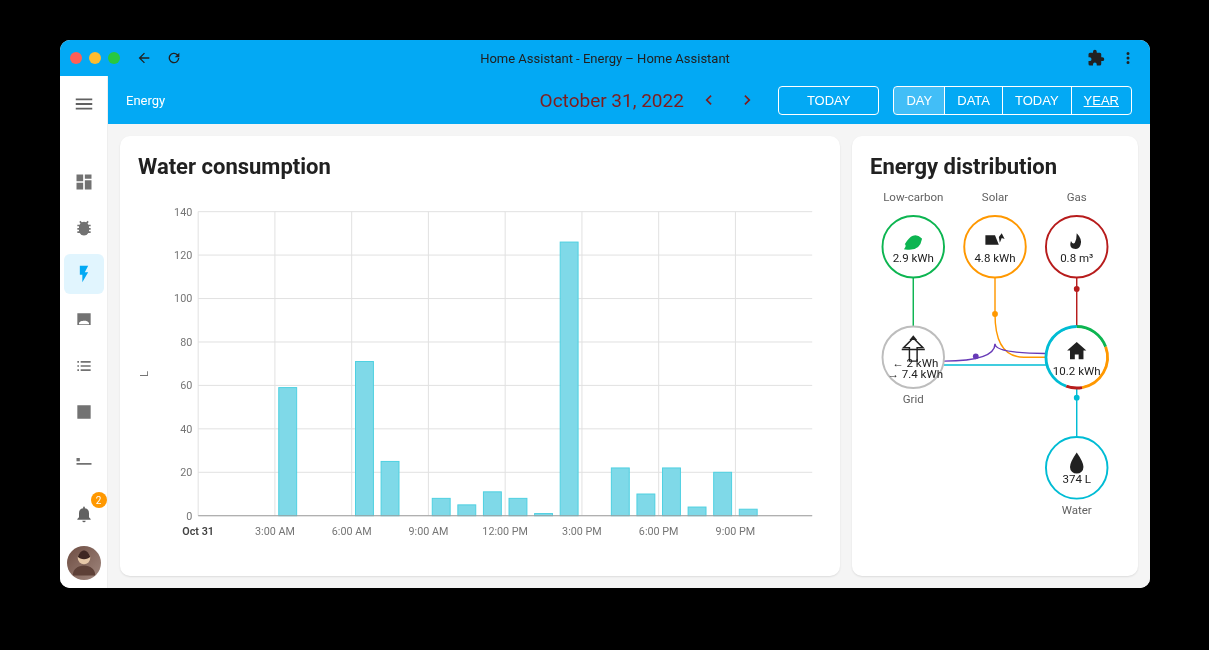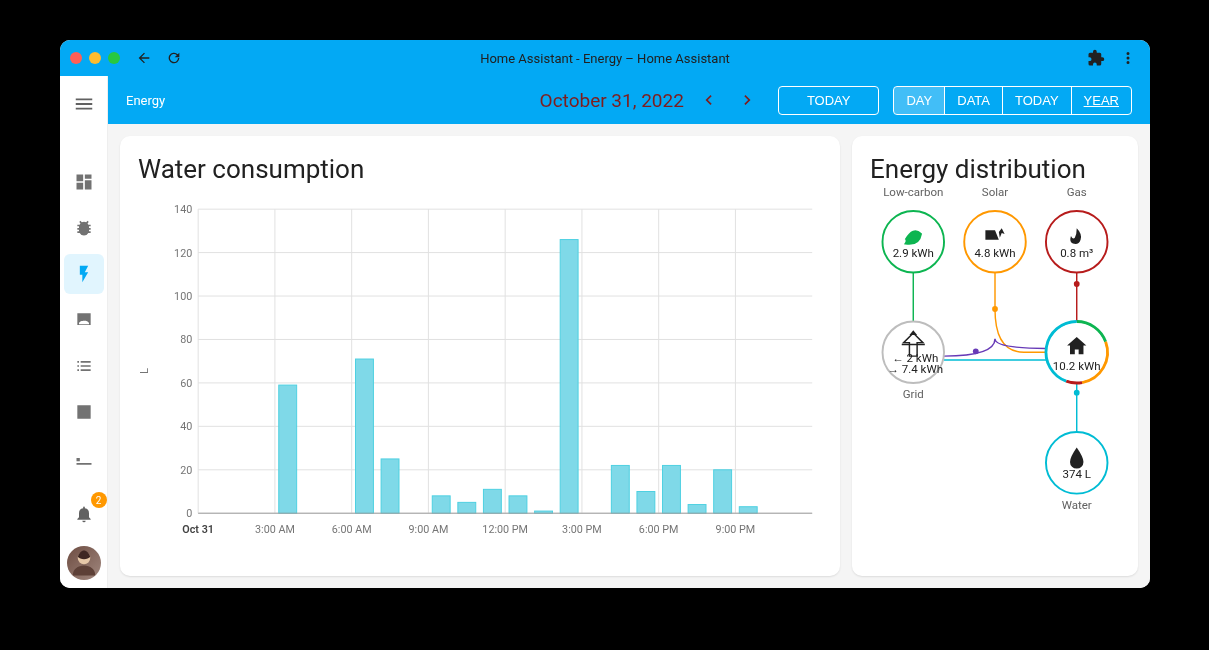--- a/index.html
+++ b/index.html
@@ -50,21 +50,21 @@
   }
   .seg { display: flex; border: 1px solid #fff; border-radius: 4px; overflow: hidden; }
   .seg button { background: transparent; color: #fff; border: none; padding: 6px 12px; font-size: 13px; font-weight: 500; cursor: pointer; border-right: 1px solid #fff; }
   .seg button:last-child { border-right: none; text-decoration: underline; }
   .seg button.active { background: rgba(255,255,255,0.25); }
 
   .content { flex: 1; padding: 12px; display: flex; gap: 12px; overflow: hidden; }
   .card { background: #fff; border-radius: 10px; box-shadow: 0 1px 2px rgba(0,0,0,0.1); padding: 18px; min-height: 0; }
   .card.chart { flex: 1; display: flex; flex-direction: column; }
   .card.dist { width: 286px; }
-  .card h2 { font-size: 26px; font-weight: 400; color: #212121; }
+  .card h2 { font-size: 22px; font-weight: 700; color: #212121; margin-bottom: 10px; }
 
   
   .chart-area { flex: 1; display: flex; position: relative; }
   .y-label { writing-mode: vertical-rl; transform: rotate(180deg); font-size: 11px; color: #757575; align-self: center; margin-right: 4px; }
   .chart-svg { flex: 1; }
   .grid-line { stroke: #e0e0e0; stroke-width: 1; }
   .bar { fill: #7fd9e8; stroke: #4dd0e1; }
   .axis-text { font-size: 11px; fill: #757575; }
   .axis-text.bold { font-weight: 600; fill: #424242; }
 

